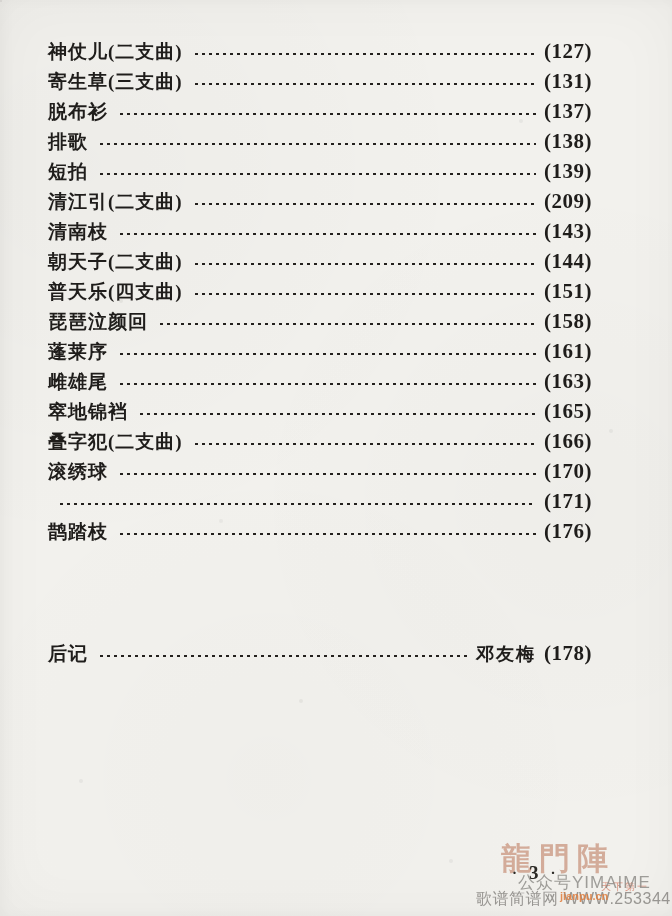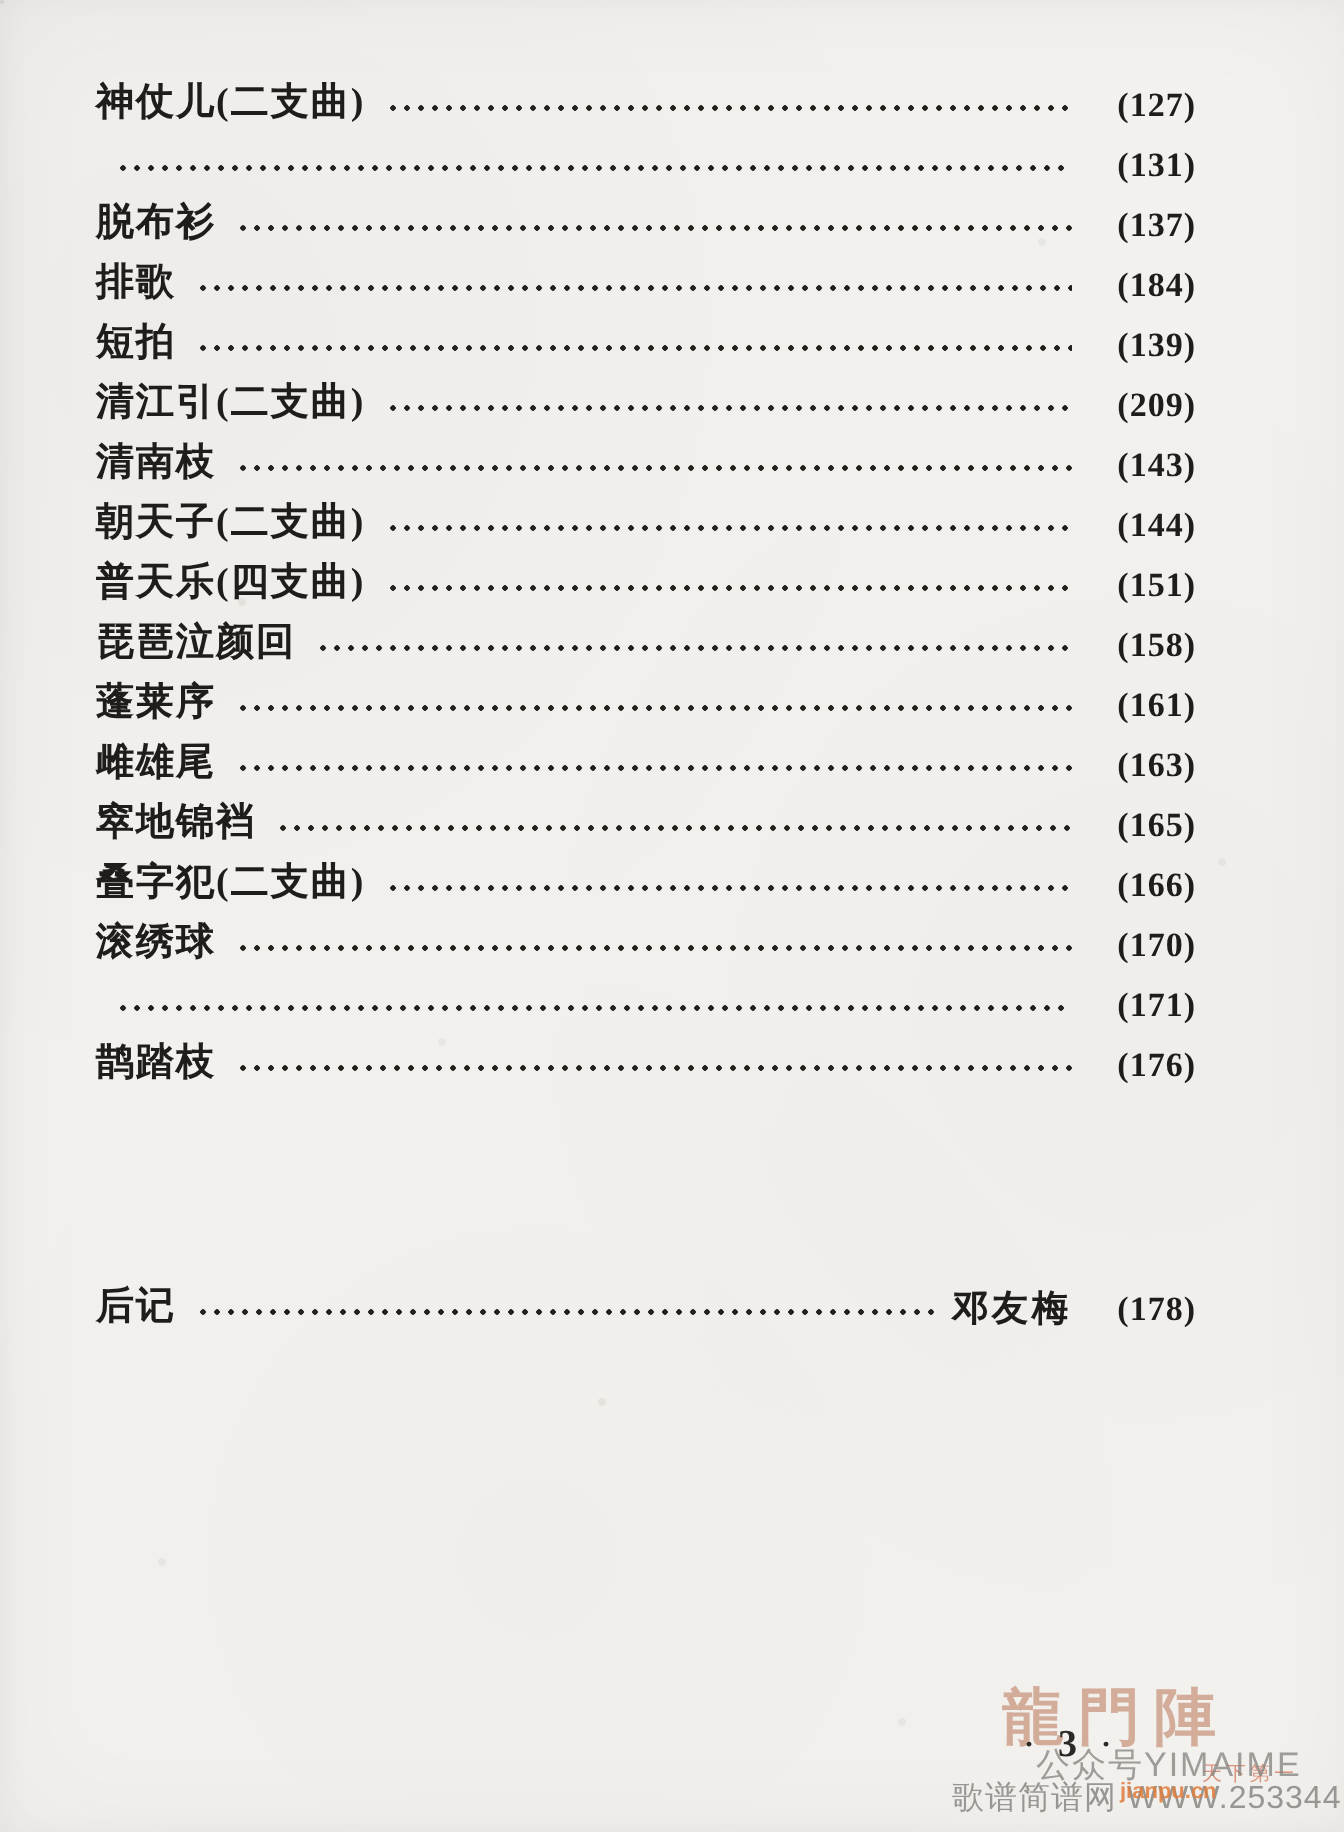--- a/index.html
+++ b/index.html
@@ -44,22 +44,22 @@
     line-height:1.1;
   }
   .leader{
     flex:1;height:8px;margin:0 8px 5px 10px;
     background-image:radial-gradient(circle, #23201d 1.25px, transparent 1.5px);
     background-size:7px 8px;
     background-repeat:repeat-x;
     background-position:0 60%;
   }
   .pageno{
-    min-width:54px;text-align:right;
-    font-size:17px;font-weight:600;letter-spacing:0.5px;
+    min-width:54px;
+    font-size:21px;font-weight:600;letter-spacing:0.5px;
     line-height:1.15;white-space:nowrap;
   }
   .afterword{margin-top:31px;}
   .afterword .author{
     font-weight:700;font-size:18px;letter-spacing:2px;white-space:nowrap;
     margin-right:8px;line-height:1.15;
   }
   
   .seal{
     position:absolute;left:501px;top:838px;
@@ -112,34 +112,35 @@
 
   <div class="toc">
 
     <div class="row">
       <span class="title">神仗儿(二支曲)</span>
       <span class="leader"></span>
       <span class="pageno">(127)</span>
     </div>
 
     <div class="row">
+      <span class="title">寄生草(三支曲)</span>
       <span class="leader"></span>
       <span class="pageno">(131)</span>
     </div>
 
     <div class="row">
       <span class="title">脱布衫</span>
       <span class="leader"></span>
       <span class="pageno">(137)</span>
     </div>
 
     <div class="row">
       <span class="title">排歌</span>
       <span class="leader"></span>
-      <span class="pageno">(184)</span>
+      <span class="pageno">(138)</span>
     </div>
 
     <div class="row">
       <span class="title">短拍</span>
       <span class="leader"></span>
       <span class="pageno">(139)</span>
     </div>
 
     <div class="row">
       <span class="title">清江引(二支曲)</span>

